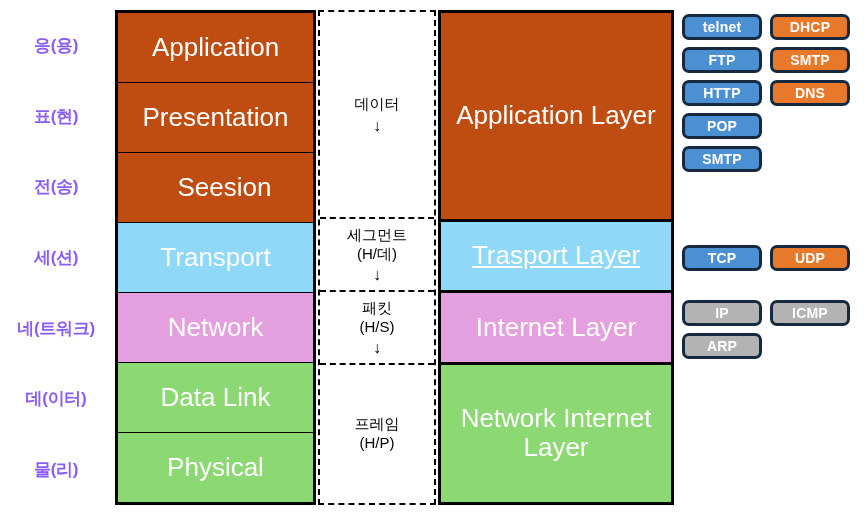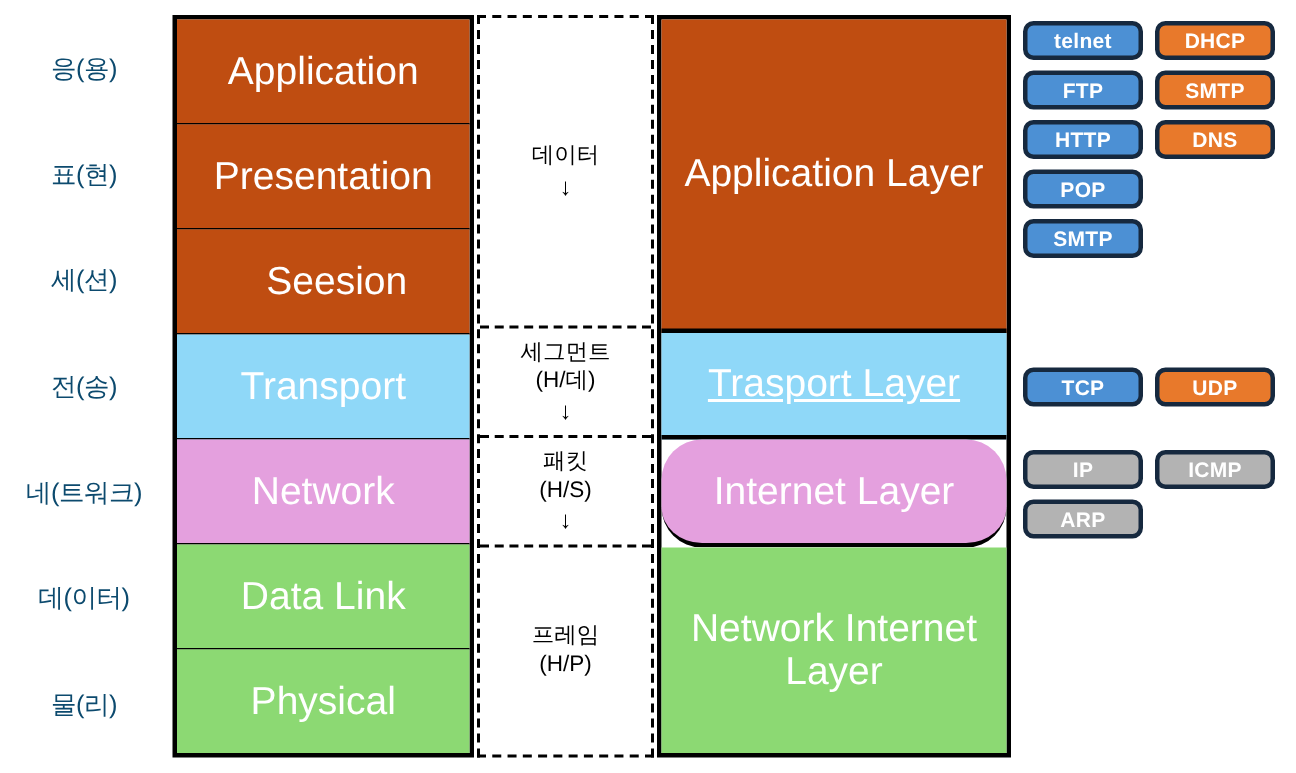--- a/index.html
+++ b/index.html
@@ -24,22 +24,22 @@
     height: 495px;
     display: flex;
     flex-direction: column;
   }
   .kor-label {
     flex: 1 1 0;
     display: flex;
     align-items: center;
     justify-content: center;
     font-size: 17px;
-    font-weight: normal;
-    color: #0c4a6e;
+    font-weight: bold;
+    color: #8b5cf6;
     letter-spacing: -0.3px;
   }
 
   
   #osi-column {
     position: absolute;
     left: 115px;
     top: 10px;
     width: 201px;
     height: 495px;
@@ -167,22 +167,22 @@
   .badge.orange { background: #E8792B; }
   .badge.gray   { background: #B3B3B3; }
   .badge.spacer { border: none; background: transparent; }
 </style>
 </head>
 <body>
 
 <div id="osi-korean-labels">
   <div class="kor-label">응(용)</div>
   <div class="kor-label">표(현)</div>
+  <div class="kor-label">전(송)</div>
   <div class="kor-label">세(션)</div>
-  <div class="kor-label">전(송)</div>
   <div class="kor-label">네(트워크)</div>
   <div class="kor-label">데(이터)</div>
   <div class="kor-label">물(리)</div>
 </div>
 
 <div id="osi-column">
   <div class="osi-layer" style="background-color: rgb(191, 77, 17);">Application</div>
   <div class="osi-layer" style="background-color: rgb(191, 77, 17);">Presentation</div>
   <div class="osi-layer" style="background-color: rgb(191, 77, 17); padding-left: 18px;">Seesion</div>
   <div class="osi-layer" style="background-color: rgb(143, 216, 248);">Transport</div>
@@ -208,21 +208,21 @@
   </div>
   <div class="pdu-cell tall2">
     <span class="pdu-name">프레임</span>
     <span class="pdu-sub">(H/P)</span>
   </div>
 </div>
 
 <div id="tcpip-column">
   <div class="tcp-layer h3" style="background-color: rgb(191, 77, 17);">Application Layer</div>
   <div class="tcp-layer h1" style="background-color: rgb(143, 216, 248); text-decoration: underline;">Trasport Layer</div>
-  <div class="tcp-layer h1" style="background-color: rgb(228, 160, 222); border-radius: 27px;">Internet Layer</div>
+  <div class="tcp-layer h1" style="background-color: rgb(228, 160, 222);">Internet Layer</div>
   <div class="tcp-layer h2" style="background-color: rgb(140, 217, 115);">Network Internet Layer</div>
 </div>
 
 <div id="protocol-panel">
 
   <div class="badge-group" id="group-application" style="top:4px;">
     <div class="badge blue">telnet</div>
     <div class="badge orange">DHCP</div>
     <div class="badge blue">FTP</div>
     <div class="badge orange">SMTP</div>

